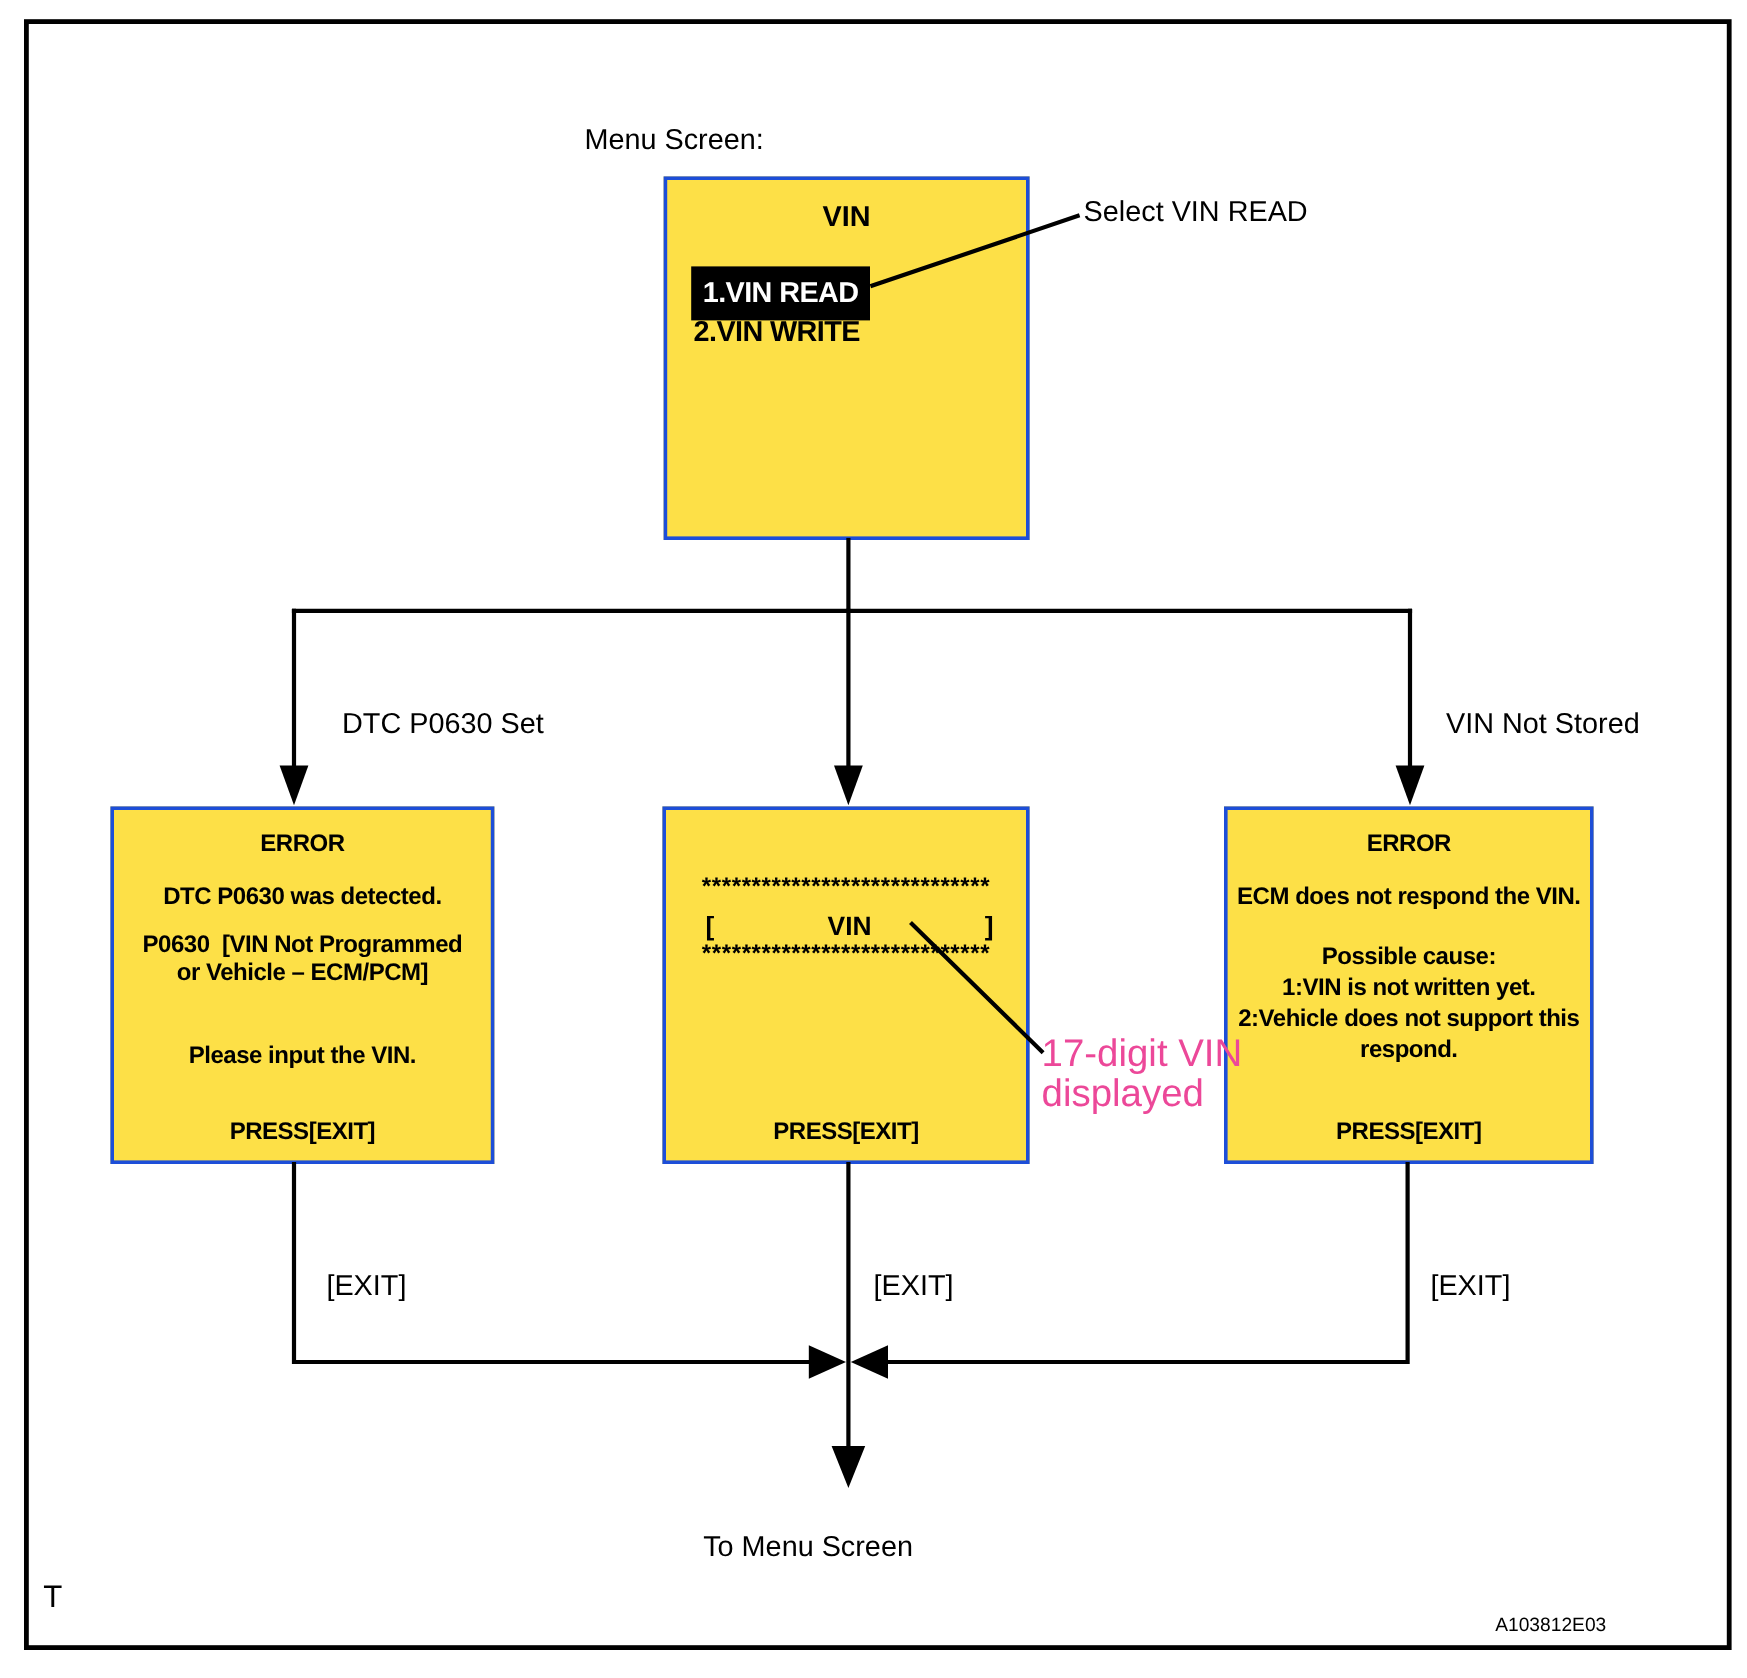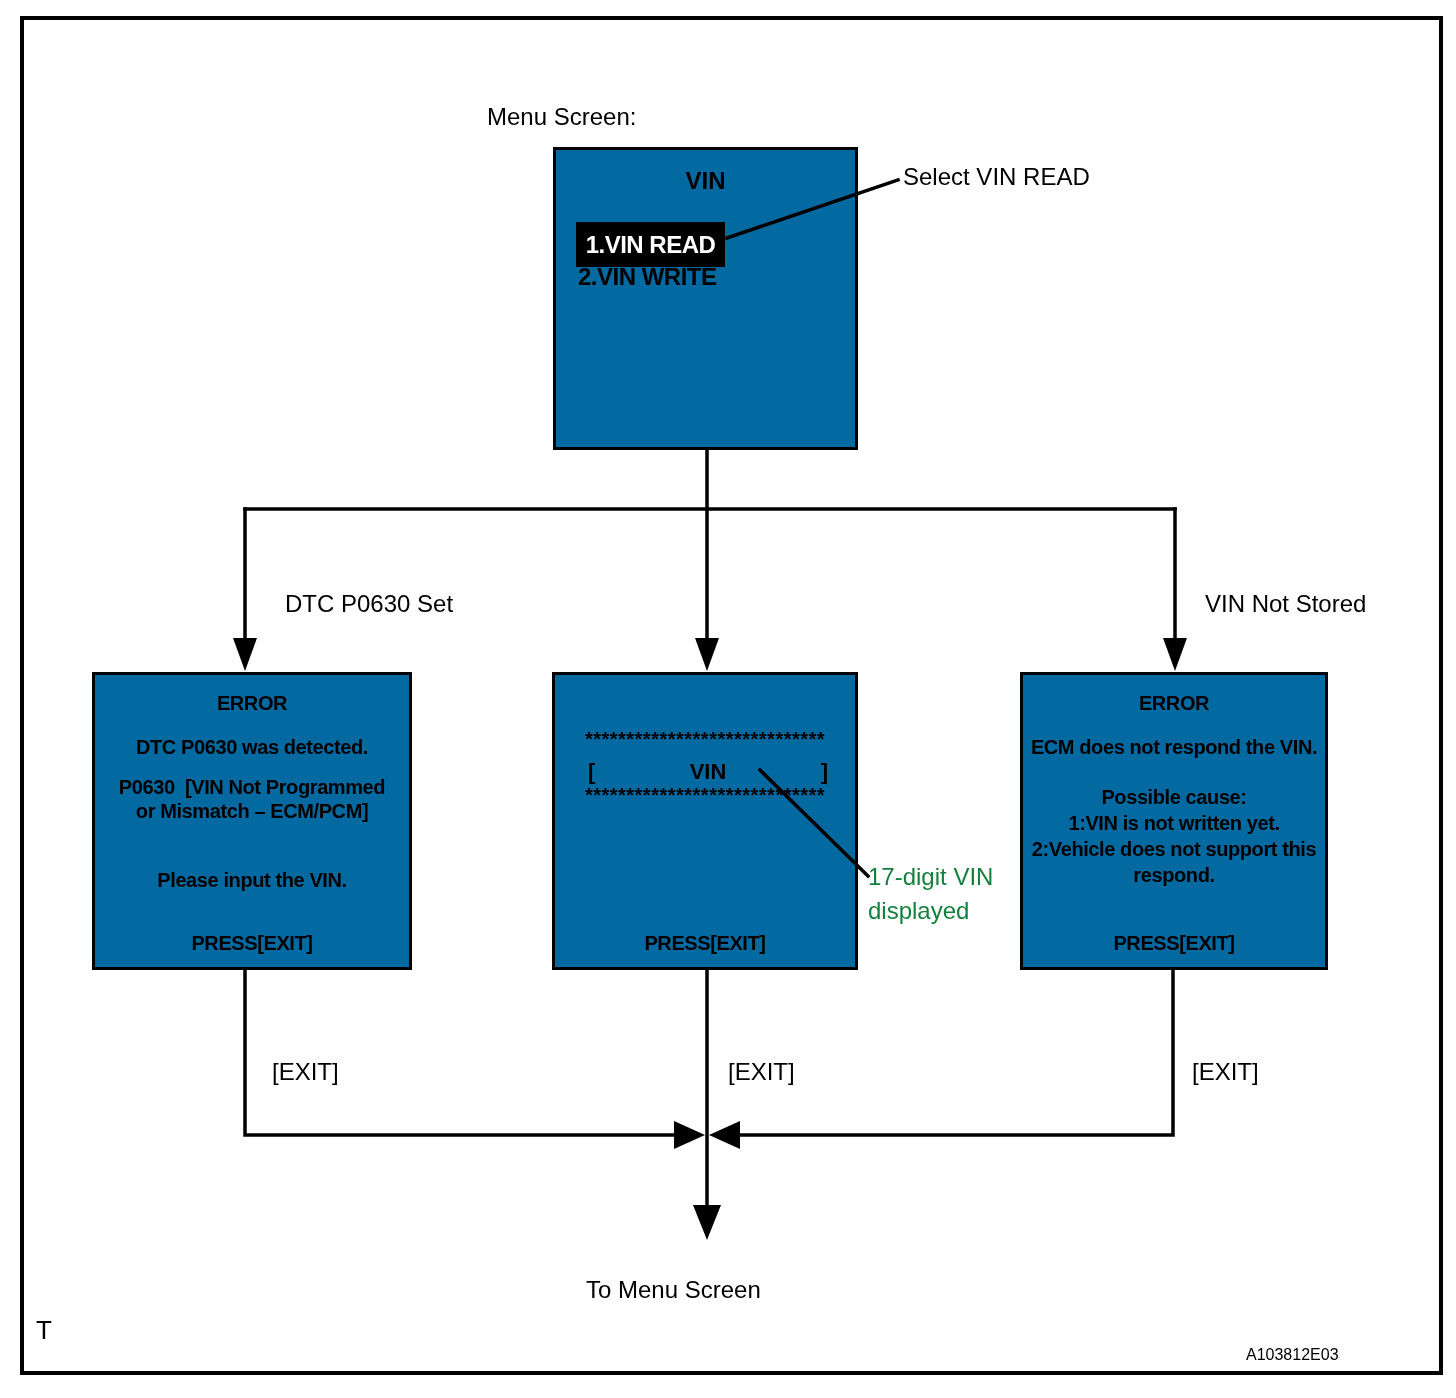--- a/index.html
+++ b/index.html
@@ -10,21 +10,21 @@
   }
   .outer-border {
     position:absolute; left:20px; top:16px; width:1423px; height:1359px;
     border:4px solid #000; background:transparent;
   }
   .label {
     position:absolute; font-size:24px; line-height:1.2; color:#000; white-space:nowrap;
   }
   .small-code { position:absolute; font-size:16px; color:#000; }
   .flow-box {
-    position:absolute; border:3px solid #000000; background:#0369a1;
+    position:absolute; border:3px solid #1d4ed8; background:#fde047;
   }
   .dev-text {
     position:absolute; left:0; right:0; text-align:center;
     font-weight:700; font-size:20px; letter-spacing:-0.4px; line-height:24px;
     white-space:pre-wrap; color:#000;
   }
   .menu-title {
     position:absolute; left:0; right:0; top:17px; text-align:center;
     font-weight:700; font-size:24px; color:#000;
   }
@@ -42,21 +42,21 @@
     position:absolute; left:0; right:0; text-align:center;
     font-weight:700; font-size:20px; letter-spacing:0.5px; line-height:14px;
     color:#000; white-space:nowrap;
   }
   .bracket-row {
     position:absolute; left:33px; width:240px; top:83px; height:28px;
     display:flex; align-items:center; justify-content:space-between;
     font-weight:700; font-size:22px; color:#000;
   }
   .annotation-two-line {
-    position:absolute; font-size:24px; line-height:34px; color:#15803d; white-space:nowrap;
+    position:absolute; font-size:32px; line-height:34px; color:#ec4899; white-space:nowrap;
   }
   svg.overlay {
     position:absolute; left:0; top:0; width:1456px; height:1398px;
     pointer-events:none; z-index:5;
   }
   .flow-box, .label, .small-code, .annotation-two-line { z-index:3; }
 </style>
 </head>
 <body>
 
@@ -74,21 +74,21 @@
 
   <div class="label" style="left:903px; top:163px;">Select VIN READ</div>
 
   <div class="label" style="left:285px; top:590px;">DTC P0630 Set</div>
   <div class="label" style="left:1205px; top:590px;">VIN Not Stored</div>
 
   <div class="flow-box" style="left:92px; top:672px; width:320px; height:298px;">
     <div class="dev-text" style="top:16px;">ERROR</div>
     <div class="dev-text" style="top:60px;">DTC P0630 was detected.</div>
     <div class="dev-text" style="top:100px;">P0630  [VIN Not Programmed</div>
-    <div class="dev-text" style="top:124px;">or Mismatch – ECM/PCM]</div>
+    <div class="dev-text" style="top:124px;">or Vehicle – ECM/PCM]</div>
     <div class="dev-text" style="top:193px;">Please input the VIN.</div>
     <div class="dev-text" style="top:256px;">PRESS[EXIT]</div>
   </div>
 
   <div class="flow-box" style="left:552px; top:672px; width:306px; height:298px;">
     <div class="stars-row" style="top:57px;">*****************************</div>
     <div class="bracket-row">
       <span>[</span>
       <span>VIN</span>
       <span>]</span>

